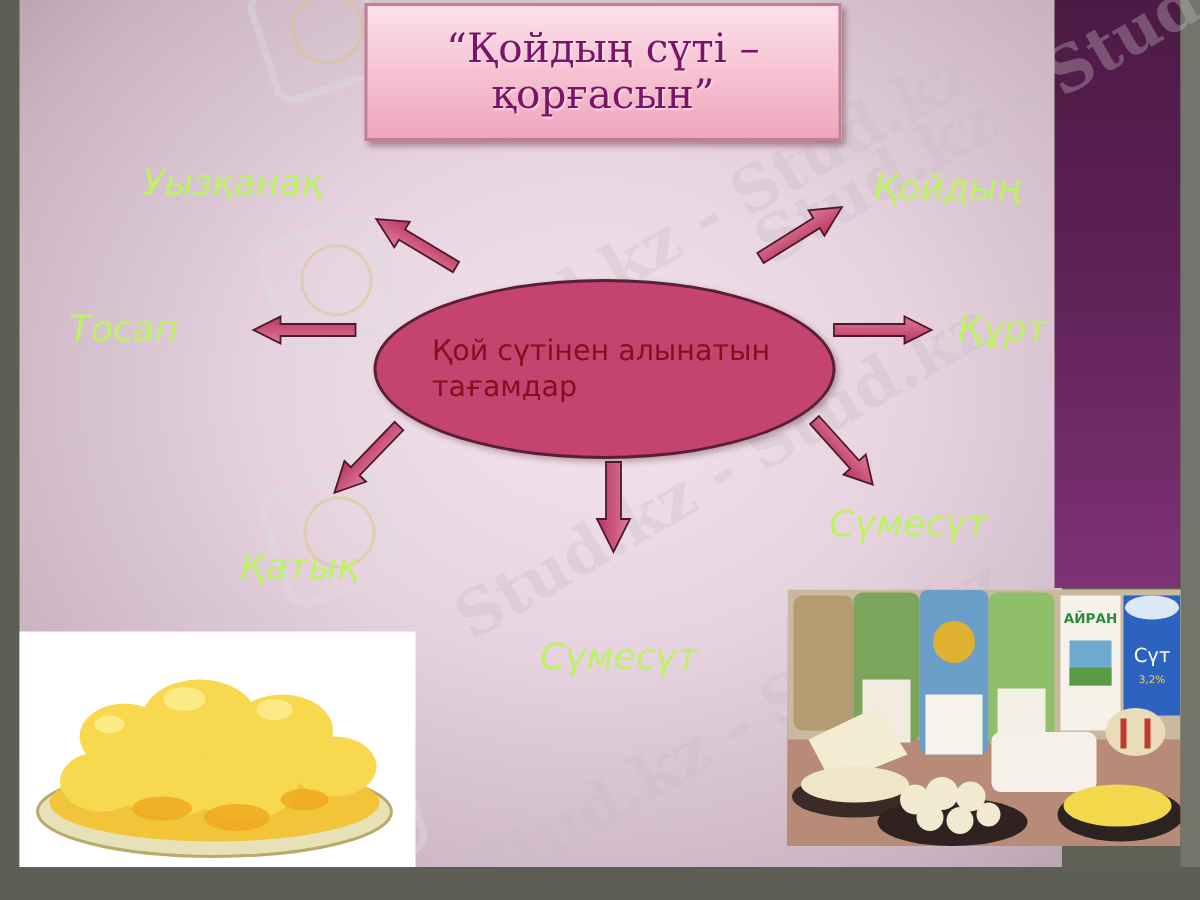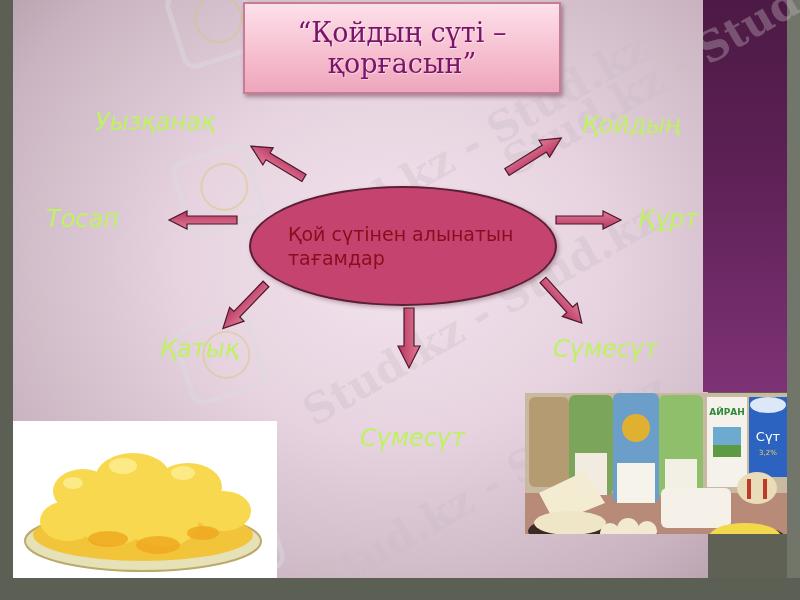--- a/index.html
+++ b/index.html
@@ -24,21 +24,21 @@
     display:flex; align-items:center; justify-content:center; text-align:left; }
   .ellipse-text { font-size:19px; line-height:24px; color:#8a0c1e; }
 
   .label { position:absolute; font-family:"DejaVu Sans", sans-serif; font-style:italic; font-size:24px; color:#bef264; white-space:nowrap; }
 
   .wm { position:absolute; font-family:"DejaVu Serif", serif; font-weight:bold; font-size:42px; color:rgba(200,190,198,0.35); transform:rotate(-30deg); white-space:nowrap; pointer-events:none; }
   .logo-wm { position:absolute; width:70px; height:70px; border:5px solid rgba(220,220,225,0.45); border-radius:14px; transform:rotate(-18deg); }
   .logo-wm::after { content:""; position:absolute; left:18px; top:10px; width:44px; height:44px; border-radius:50%; border:2px solid rgba(210,200,120,0.45); }
 
   .photo1 { position:absolute; left:13px; top:421px; width:264px; height:158px; background:#fff; overflow:hidden; }
-  .photo2 { position:absolute; left:525px; top:393px; width:262px; height:141px; overflow:hidden;
+  .photo2 { position:absolute; left:525px; top:393px; width:262px; height:171px; overflow:hidden;
     background: linear-gradient(180deg,#d8c9b5 0%, #c7b497 40%, #8a6c5a 70%, #6a4d45 100%); }
 </style>
 </head>
 <body>
 
 <div class="left-edge"></div>
 <div class="slide"></div>
 <div class="side-band"></div>
 <div class="right-edge"></div>
 
@@ -94,21 +94,21 @@
 
   <g transform="translate(543,280) rotate(48)">
     <polygon points="0,-4 40,-4 40,-10 58,0 40,10 40,4 0,4" fill="url(#ag)" stroke="#4a1a2a" stroke-width="1.2"></polygon>
   </g>
 </svg>
 
 <div class="label" style="left:95px; top:108px;">Уызқанақ</div>
 <div class="label" style="left:46px; top:205px;">Тосап</div>
 <div class="label" style="left:582px; top:111px;">Қойдың</div>
 <div class="label" style="left:638px; top:205px;">Құрт</div>
-<div class="label" style="left:160px; top:335px;text-align:center;">Қатық</div>
+<div class="label" style="left:160px; top:364px;text-align:center;">Қатық</div>
 <div class="label" style="left:553px; top:335px;">Сүмесүт</div>
 <div class="label" style="left:360px; top:380px;margin-top:44px;">Сүмесүт</div>
 
 <div class="photo1">
   <svg width="264" height="158" viewBox="0 0 264 158">
     <ellipse cx="130" cy="120" rx="118" ry="30" fill="#e7e1b8" stroke="#bba96a" stroke-width="2"></ellipse>
     <ellipse cx="130" cy="114" rx="110" ry="26" fill="#f2c43a"></ellipse>
     <g fill="#f7d84e">
       <ellipse cx="70" cy="70" rx="30" ry="22"></ellipse>
       <ellipse cx="120" cy="58" rx="38" ry="26"></ellipse>

